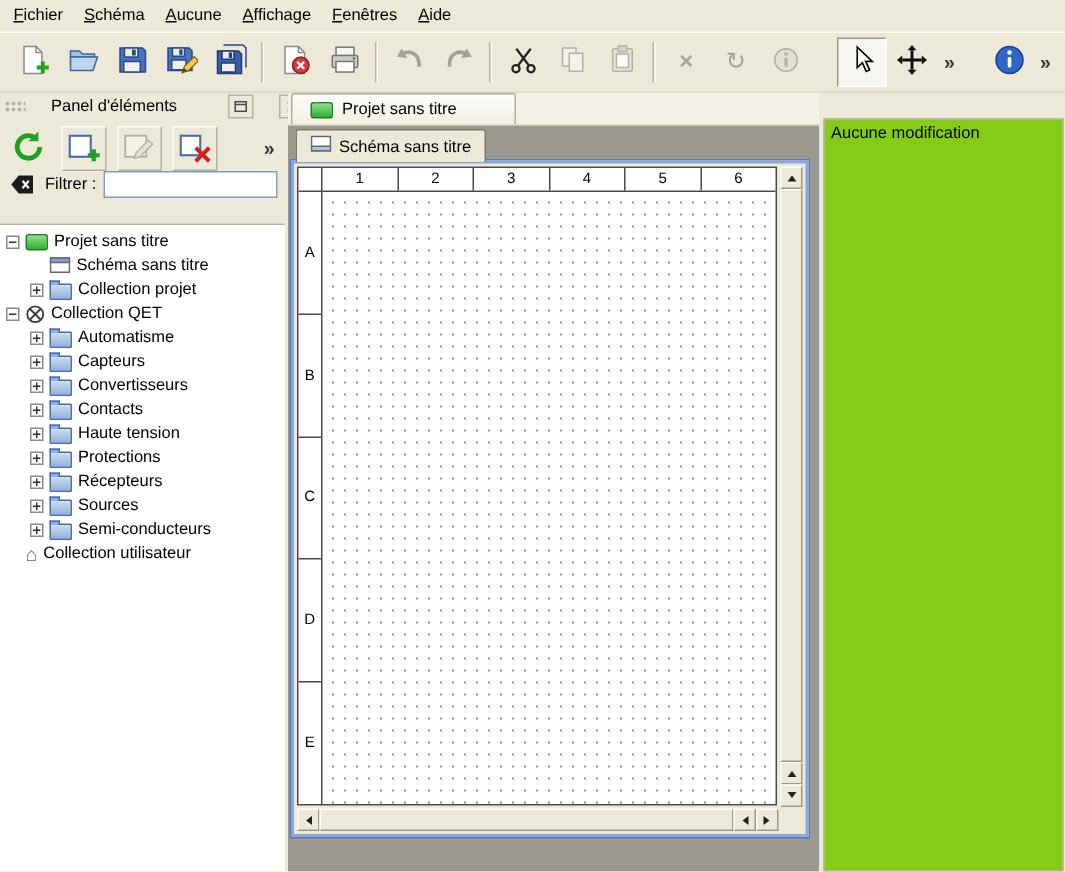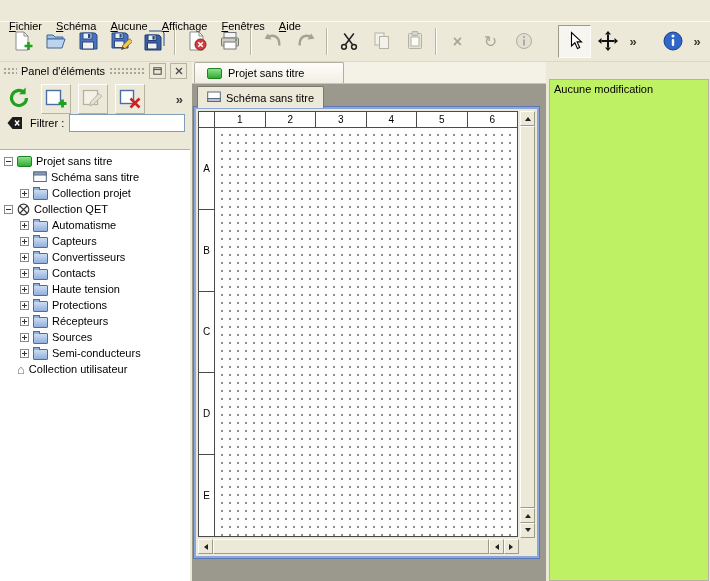--- a/index.html
+++ b/index.html
@@ -1,38 +1,38 @@
 <!DOCTYPE html>
 <html><head>
 <meta charset="utf-8">
 <style>
   html,body{margin:0;padding:0}
   #app{position:relative;width:710px;height:581px;background:#ece9d8;font-family:"Liberation Sans",sans-serif;font-size:11px;color:#000;overflow:hidden;-webkit-user-select:none;user-select:none}
 
   
   .menubar{position:absolute;top:0;left:0;right:0;height:21px;display:flex;align-items:stretch;padding-left:2px}
-  .menu-item{display:inline-block;padding:20px 7px 0 7px;white-space:nowrap}
+  .menu-item{display:inline-block;padding:4px 7px 0 7px;white-space:nowrap}
   .menu-item::first-letter{text-decoration:underline}
 
   
   .toolbar{position:absolute;top:21px;left:0;right:0;height:41px;border-top:1px solid #fbfaf5;border-bottom:1px solid #dcd8c6;display:flex;align-items:center;padding:0 5px;box-sizing:border-box}
   .tbtn{width:33px;height:33px;display:flex;align-items:center;justify-content:center;border:1px solid transparent;box-sizing:border-box;flex:none}
   .tbtn.checked{border-color:#9d9a88 #fdfdfb #fdfdfb #9d9a88;background:#f6f5f0}
   .tsep{width:0;height:27px;border-left:1px solid #b9b5a3;border-right:1px solid #fdfcf8;margin:0 4px;flex:none}
   .tgap{width:18px;flex:none}
   .tflex{flex:1}
   .gicon{font-size:16px;color:#a7a49a;line-height:1}
   .gicon.bold{font-weight:bold}
   .chev{font-size:13px;font-weight:bold;color:#3a3a3a;padding:0 3px;line-height:1}
 
   
   .dock{position:absolute;top:62px;bottom:0}
   .dock-left{left:0;width:190px}
   .dock-right{left:548px;width:162px}
-  .dock-title{height:17px;display:flex;align-items:center;gap:4px;padding:0 3px}
+  .dock-title{height:17px;display:flex;align-items:center;gap:17px;padding:0 3px}
   .grip{height:8px;width:14px;background-image:radial-gradient(#a9a695 1px,transparent 1.2px);background-size:4px 4px;flex:none}
   .grip.fill{flex:1}
   .dock-title .txt{white-space:nowrap}
   .dbtn{width:15px;height:14px;background:#ece9d8;border:1px solid #b5b2a0;display:flex;align-items:center;justify-content:center;flex:none}
 
   
   .panel-toolbar{position:absolute;top:17px;left:0;right:0;height:40px;display:flex;align-items:center;padding:0 4px}
   .pbtn{width:30px;height:30px;display:flex;align-items:center;justify-content:center;border:1px solid;border-color:#fdfdfb #b5b2a3 #b5b2a3 #fdfdfb;background:#ece9d8;margin-right:7px;flex:none;box-sizing:border-box}
   .filter-row{position:absolute;top:50px;left:0;right:0;height:22px;display:flex;align-items:center;gap:5px;padding:0 5px}
   .cfbtn{width:20px;height:18px;display:flex;align-items:center;justify-content:center;flex:none}
@@ -73,21 +73,21 @@
   .sbtn{flex:none;width:15px;height:15px;background:#ece9d8;border:1px solid;border-color:#fdfdfb #9d9a88 #9d9a88 #fdfdfb;display:flex;align-items:center;justify-content:center;box-sizing:border-box}
   .sthumb{flex:1;background:#ece9d8;border:1px solid;border-color:#fdfdfb #9d9a88 #9d9a88 #fdfdfb;box-sizing:border-box}
   .scorner{position:absolute;right:2px;bottom:2px;width:15px;height:15px;background:#ece9d8}
   .tri{width:0;height:0;border:3px solid transparent;flex:none}
   .tri.up{border-bottom:4px solid #222;margin-top:-2px}
   .tri.down{border-top:4px solid #222;margin-bottom:-2px}
   .tri.left{border-right:4px solid #222;margin-left:-2px}
   .tri.right{border-left:4px solid #222;margin-right:-2px}
 
   
-  .undo-list{position:absolute;top:17px;left:1px;right:1px;bottom:0;background:#bef264;border:1px solid #b5b2a3;padding:3px 4px;box-sizing:border-box}
+  .undo-list{position:absolute;top:17px;left:1px;right:1px;bottom:0;background:#84cc16;border:1px solid #b5b2a3;padding:3px 4px;box-sizing:border-box}
 </style>
 </head>
 <body>
 
 <div id="app">
 
   <div class="menubar">
     <span class="menu-item">Fichier</span>
     <span class="menu-item">Schéma</span>
     <span class="menu-item">Aucune</span>

